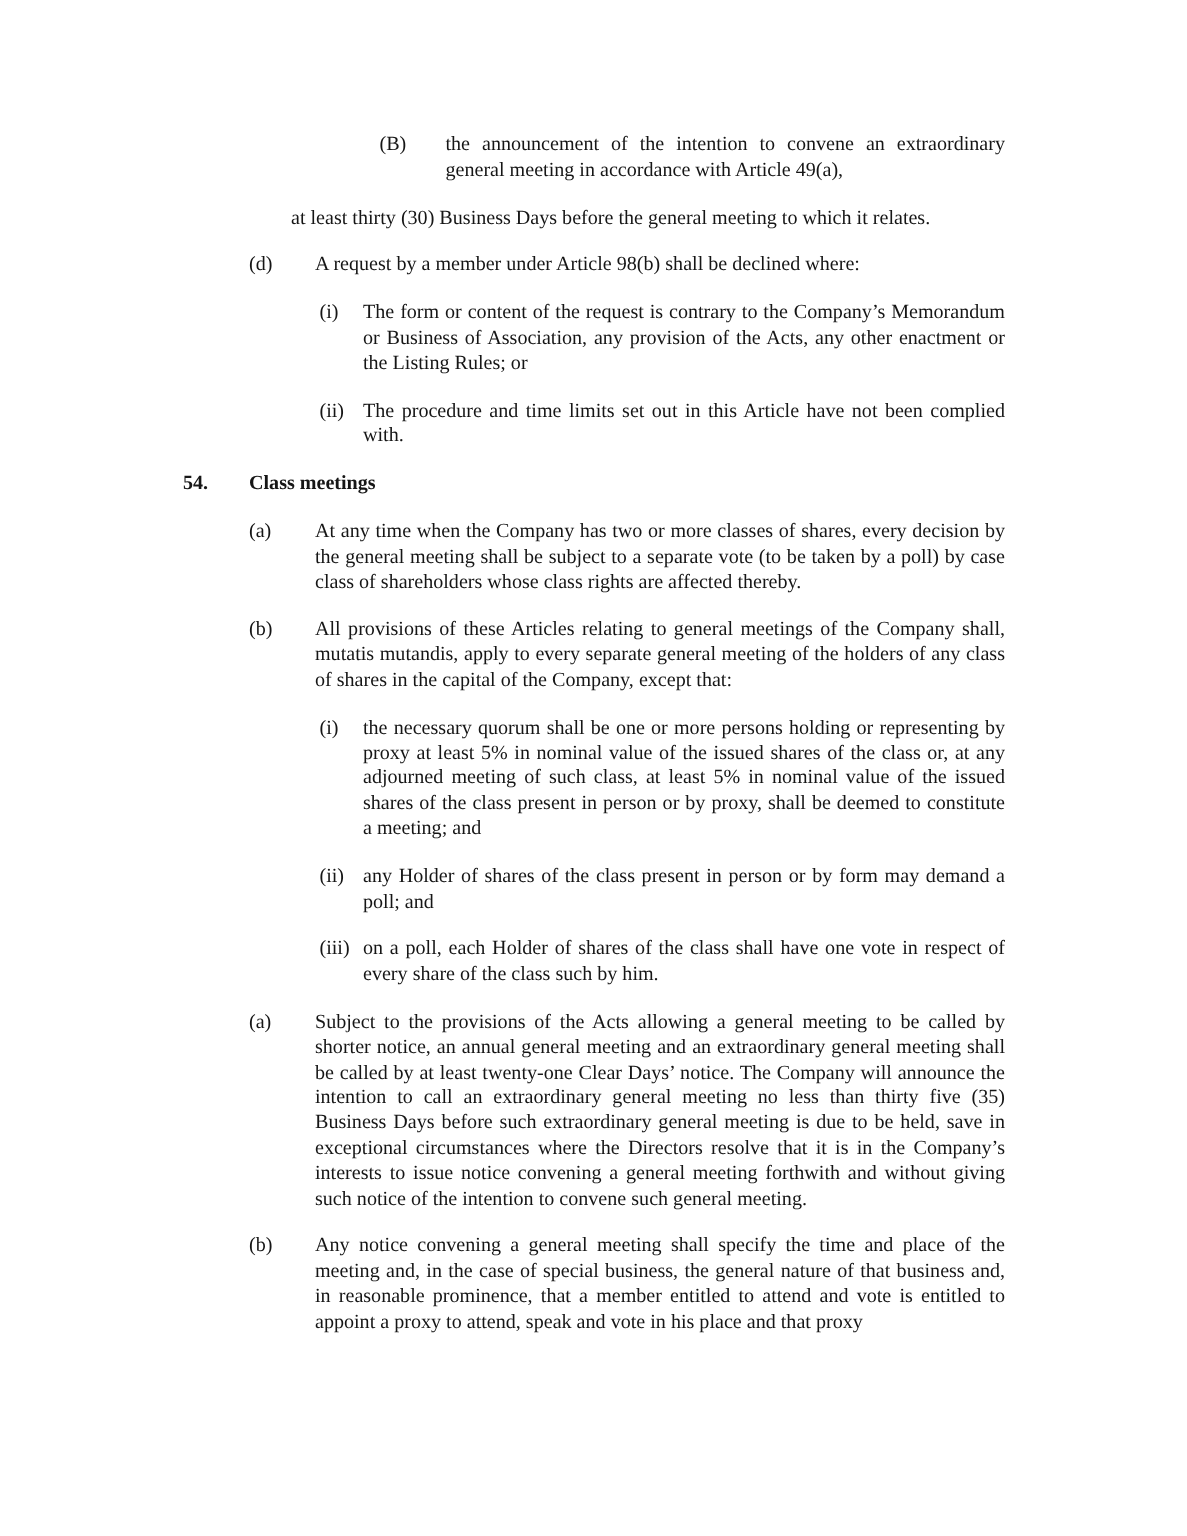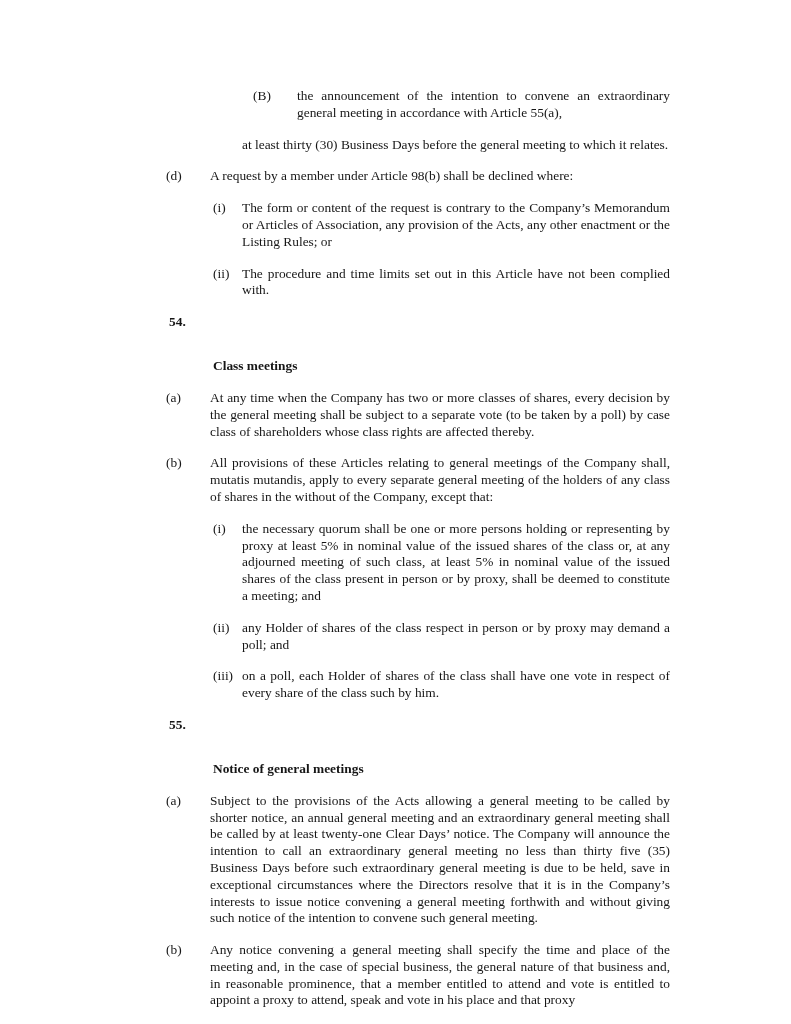--- a/index.html
+++ b/index.html
@@ -14,97 +14,93 @@
     font-size: 13.4px;
     line-height: 16.8px;
     color: #161616;
     overflow: hidden;
   }
   .row { display: flex; margin-bottom: 15px; }
   .lbl { flex: 0 0 auto; white-space: nowrap; }
   .txt { flex: 1 1 auto; text-align: justify; }
   
   .section-head { font-weight: bold; }
-  .section-head > .lbl { flex: 0 0 44px; font-weight: normal; margin-left: 47px; }
-  .section-head > .ttl { flex: 1 1 auto; margin-top: 44px; }
+  .section-head > .lbl { flex: 0 0 44px; font-weight: normal; }
+  .section-head > .ttl { flex: 1 1 auto; }
   
   .item { margin-left: 44px; }
   .item > .lbl { flex: 0 0 44px; }
   
   .sub { margin-left: 91px; }
   .sub > .lbl { flex: 0 0 29px; }
   
   .subB { margin-left: 131px; }
   .subB > .lbl { flex: 0 0 44px; }
   
-  .plain { margin-left: 120px; }
+  .plain { margin-left: 72px; }
 </style>
 </head>
 <body>
 
 <div class="page">
 
   <div class="row subB">
     <span class="lbl">(B)</span>
-    <span class="txt">the announcement of the intention to convene an extraordinary general meeting in accordance with Article 55(a),</span>
+    <span class="txt">the announcement of the intention to convene an extraordinary general meeting in accordance with Article 49(a),</span>
   </div>
 
   <div class="row plain">
     <span class="txt">at least thirty (30) Business Days before the general meeting to which it relates.</span>
   </div>
 
   <div class="row item">
     <span class="lbl">(d)</span>
     <span class="txt">A request by a member under Article 98(b) shall be declined where:</span>
   </div>
 
   <div class="row sub">
     <span class="lbl">(i)</span>
-    <span class="txt">The form or content of the request is contrary to the Company’s Memorandum or Articles of Association, any provision of the Acts, any other enactment or the Listing Rules; or</span>
+    <span class="txt">The form or content of the request is contrary to the Company’s Memorandum or Business of Association, any provision of the Acts, any other enactment or the Listing Rules; or</span>
   </div>
 
   <div class="row sub">
     <span class="lbl">(ii)</span>
     <span class="txt">The procedure and time limits set out in this Article have not been complied with.</span>
   </div>
 
   <div class="row section-head">
     <span class="lbl" style="font-weight:bold;">54.</span>
     <span class="ttl">Class meetings</span>
   </div>
 
   <div class="row item">
     <span class="lbl">(a)</span>
     <span class="txt">At any time when the Company has two or more classes of shares, every decision by the general meeting shall be subject to a separate vote (to be taken by a poll) by case class of shareholders whose class rights are affected thereby.</span>
   </div>
 
   <div class="row item">
     <span class="lbl">(b)</span>
-    <span class="txt">All provisions of these Articles relating to general meetings of the Company shall, mutatis mutandis, apply to every separate general meeting of the holders of any class of shares in the without of the Company, except that:</span>
+    <span class="txt">All provisions of these Articles relating to general meetings of the Company shall, mutatis mutandis, apply to every separate general meeting of the holders of any class of shares in the capital of the Company, except that:</span>
   </div>
 
   <div class="row sub">
     <span class="lbl">(i)</span>
     <span class="txt">the necessary quorum shall be one or more persons holding or representing by proxy at least 5% in nominal value of the issued shares of the class or, at any adjourned meeting of such class, at least 5% in nominal value of the issued shares of the class present in person or by proxy, shall be deemed to constitute a meeting; and</span>
   </div>
 
   <div class="row sub">
     <span class="lbl">(ii)</span>
-    <span class="txt">any Holder of shares of the class respect in person or by proxy may demand a poll; and</span>
+    <span class="txt">any Holder of shares of the class present in person or by form may demand a poll; and</span>
   </div>
 
   <div class="row sub">
     <span class="lbl">(iii)</span>
     <span class="txt">on a poll, each Holder of shares of the class shall have one vote in respect of every share of the class such by him.</span>
   </div>
 
-  <div class="row section-head">
-    <span class="lbl" style="font-weight:bold;">55.</span>
-    <span class="ttl">Notice of general meetings</span>
-  </div>
 
   <div class="row item">
     <span class="lbl">(a)</span>
     <span class="txt">Subject to the provisions of the Acts allowing a general meeting to be called by shorter notice, an annual general meeting and an extraordinary general meeting shall be called by at least twenty-one Clear Days’ notice. The Company will announce the intention to call an extraordinary general meeting no less than thirty five (35) Business Days before such extraordinary general meeting is due to be held, save in exceptional circumstances where the Directors resolve that it is in the Company’s interests to issue notice convening a general meeting forthwith and without giving such notice of the intention to convene such general meeting.</span>
   </div>
 
   <div class="row item">
     <span class="lbl">(b)</span>
     <span class="txt">Any notice convening a general meeting shall specify the time and place of the meeting and, in the case of special business, the general nature of that business and, in reasonable prominence, that a member entitled to attend and vote is entitled to appoint a proxy to attend, speak and vote in his place and that proxy</span>
   </div>

